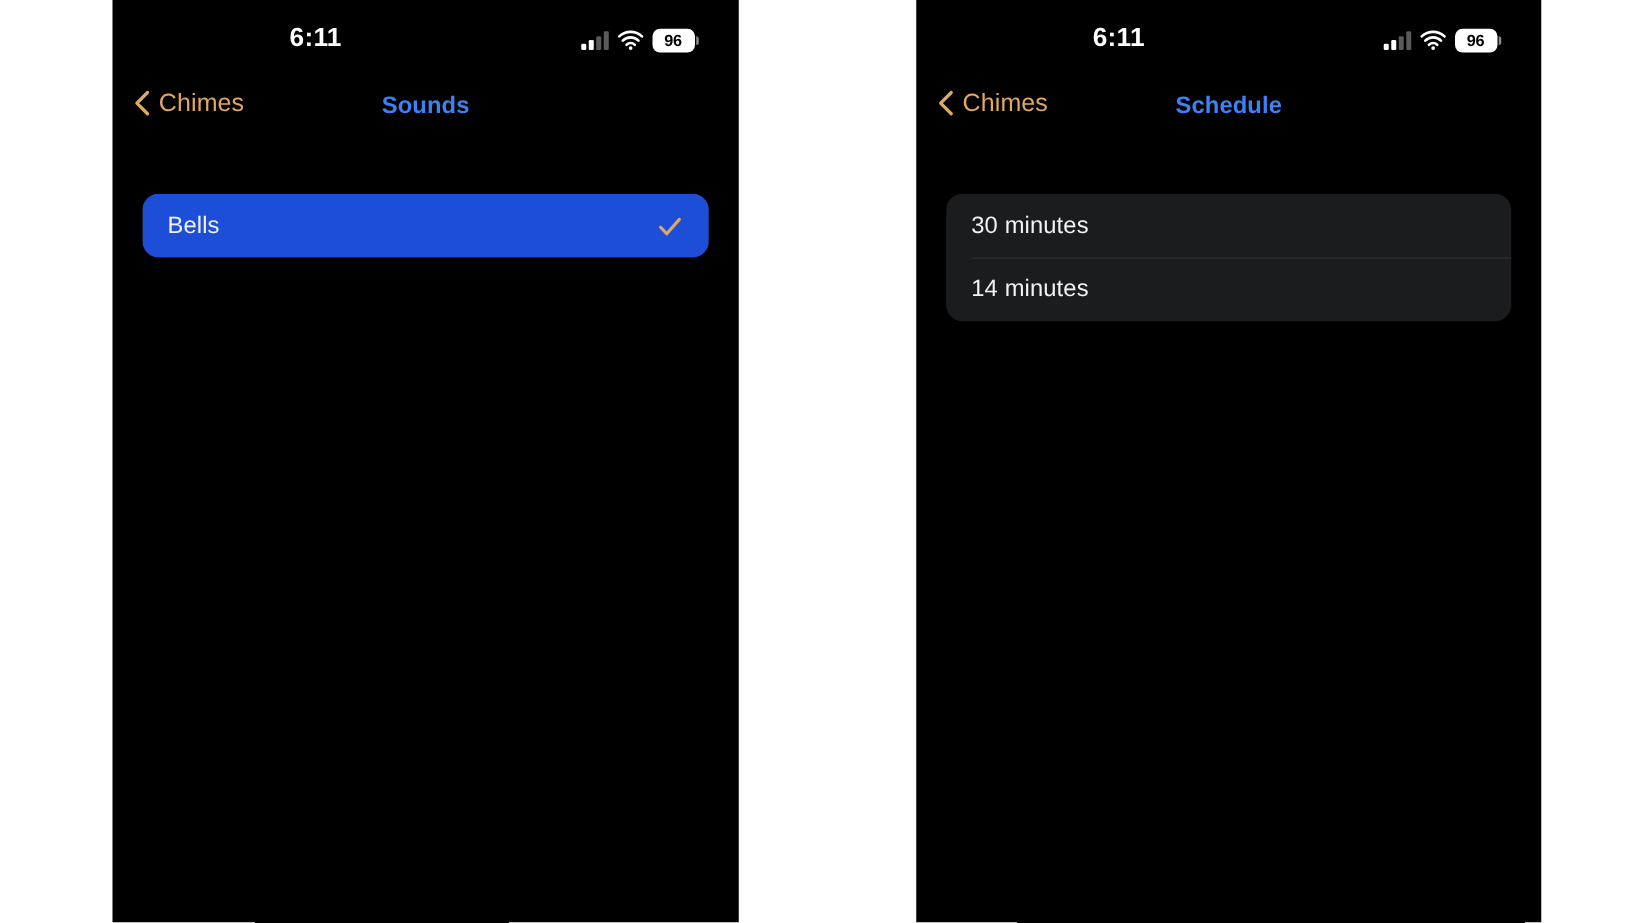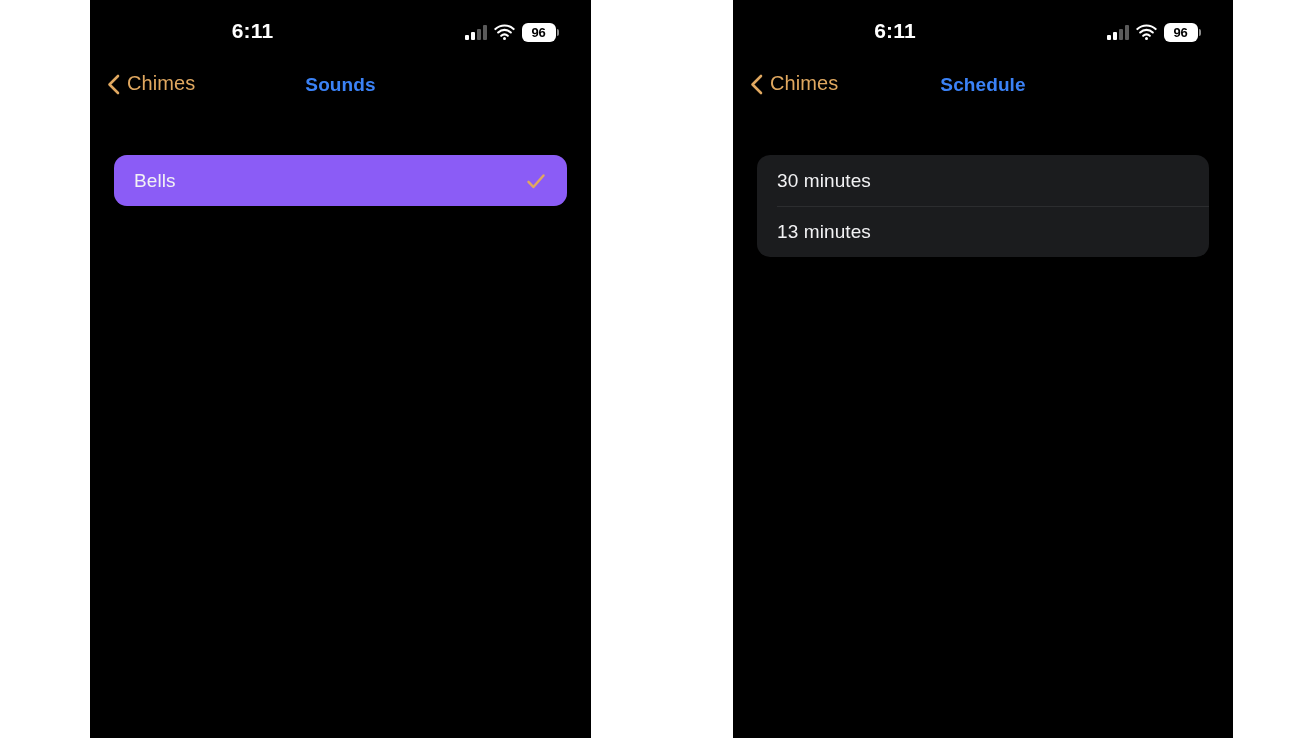--- a/index.html
+++ b/index.html
@@ -105,21 +105,21 @@
   
   .navbar {
     position: relative;
     height: 58px;
   }
   .nav-back {
     position: absolute;
     left: 17px;
     top: 12px;
     display: flex;
-    align-items: flex-end;
+    align-items: flex-start;
     gap: 7px;
     cursor: pointer;
   }
   .chevron-left { width: 13px; height: 21px; display: block; }
   .nav-back-label {
     color: #e0a860;
     font-size: 20px;
     letter-spacing: 0.1px;
   }
   .nav-title {
@@ -144,21 +144,21 @@
   }
 
   .row {
     position: relative;
     display: flex;
     align-items: center;
     height: 51px;
     padding: 0 20px 0 20px;
     cursor: pointer;
   }
-  .row.selected { background: #8b5cf6; }
+  .row.selected { background: #1d4ed8; }
   .row-label {
     color: #f2f2f4;
     font-size: 19px;
     letter-spacing: 0.1px;
     flex: 1;
   }
   .row + .row::before {
     content: "";
     position: absolute;
     left: 20px;
@@ -269,20 +269,20 @@
 
     <div class="content">
       <div class="card">
 
 
         <div class="row">
           <span class="row-label">30 minutes</span>
         </div>
 
         <div class="row">
-          <span class="row-label">13 minutes</span>
+          <span class="row-label">14 minutes</span>
         </div>
 
       </div>
     </div>
   </div>
 
 </div>
 
 </body></html>

